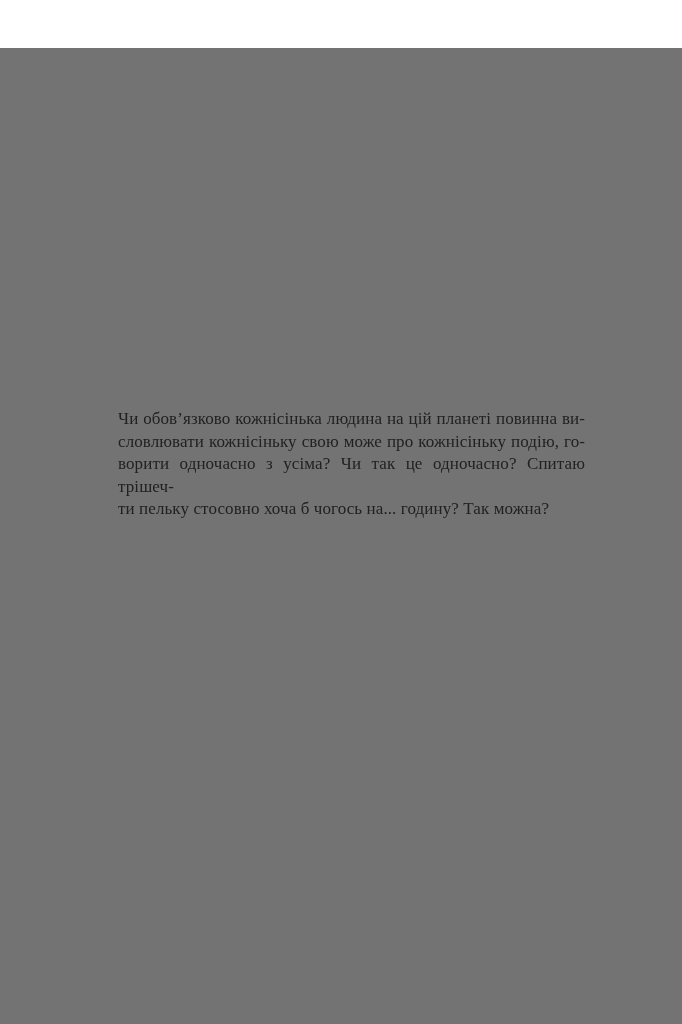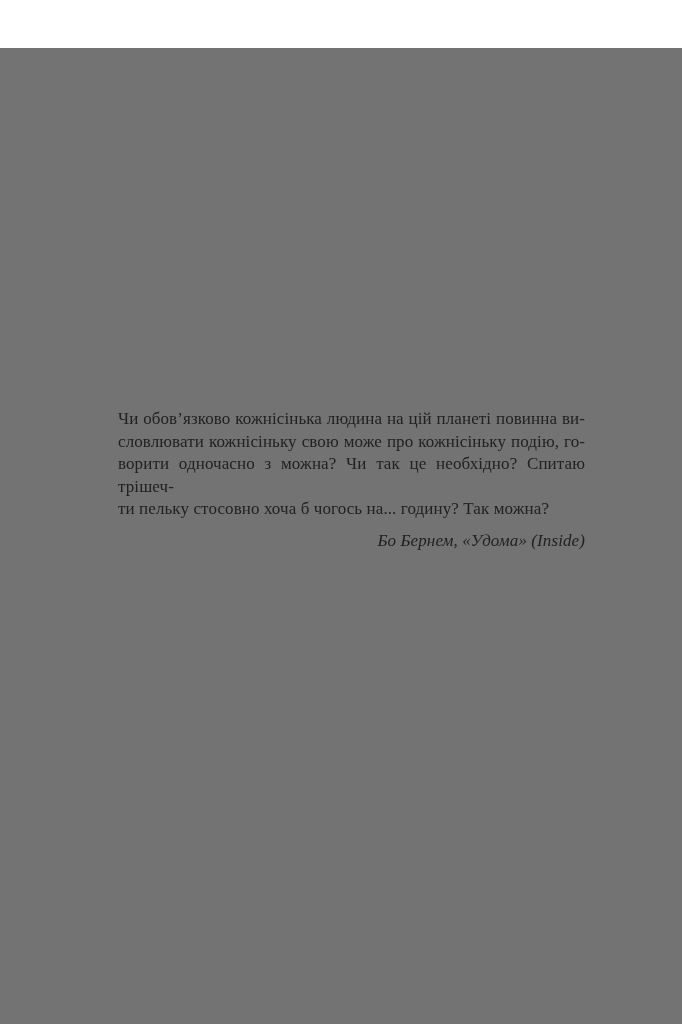--- a/index.html
+++ b/index.html
@@ -50,17 +50,16 @@
     text-align: right;
   }
 </style>
 </head>
 <body>
 
 <div class="book-page">
   <div class="epigraph">
     <div class="line justify">Чи обов’язково кожнісінька людина на цій планеті повинна ви-</div>
     <div class="line justify">словлювати кожнісіньку свою може про кожнісіньку подію, го-</div>
-    <div class="line justify">ворити одночасно з можна? Чи так це необхідно? Спитаю трішеч-</div>
+    <div class="line justify">ворити одночасно з усіма? Чи так це одночасно? Спитаю трішеч-</div>
     <div class="line last">ти пельку стосовно хоча б чогось на... годину? Так можна?</div>
-    <div class="attribution">Бо Бернем, «Удома» (Inside)</div>
   </div>
 </div>
 
 </body></html>

